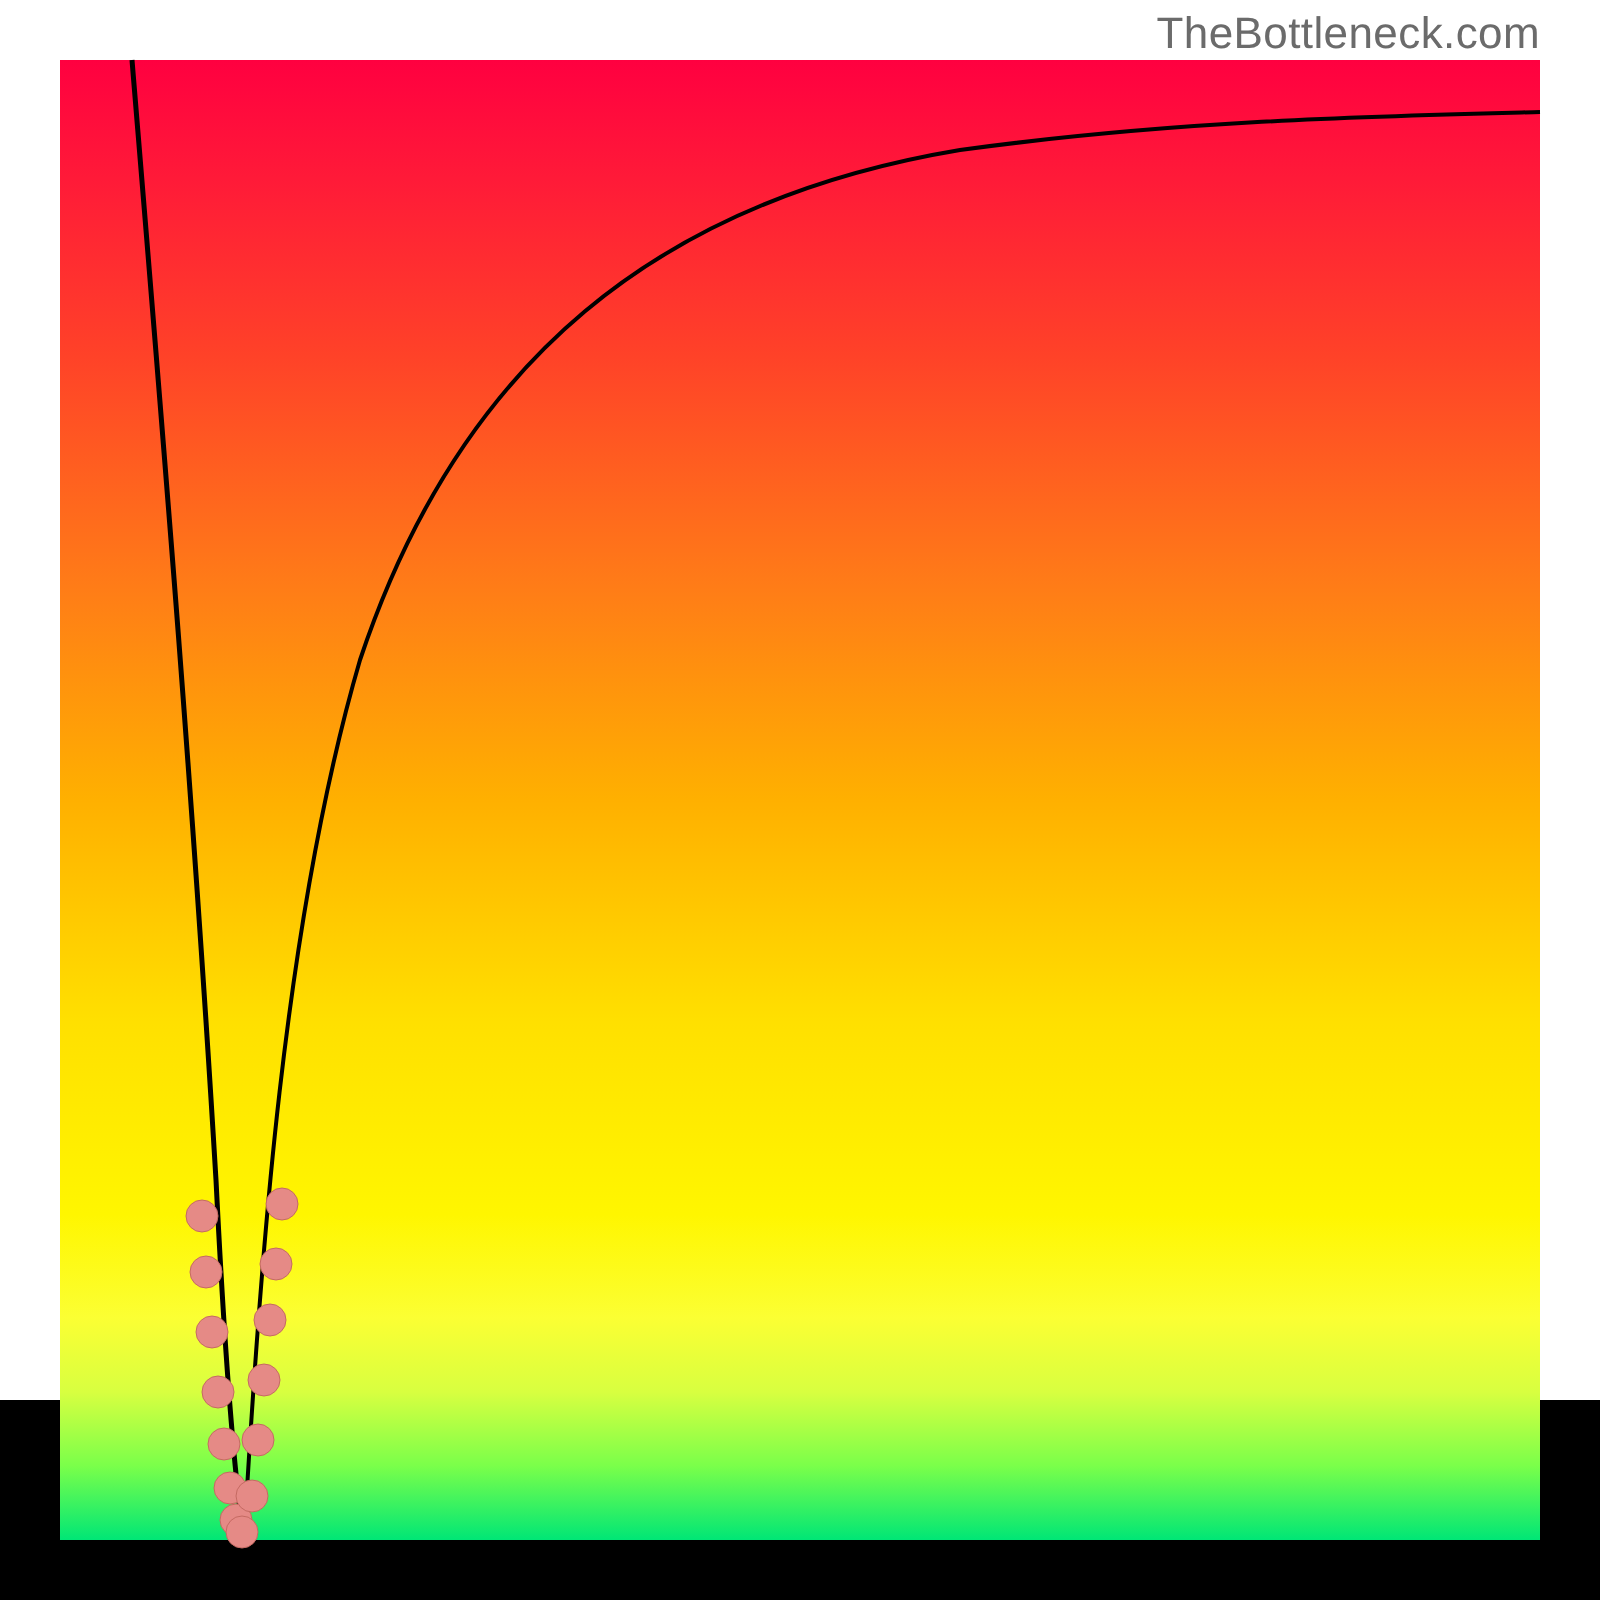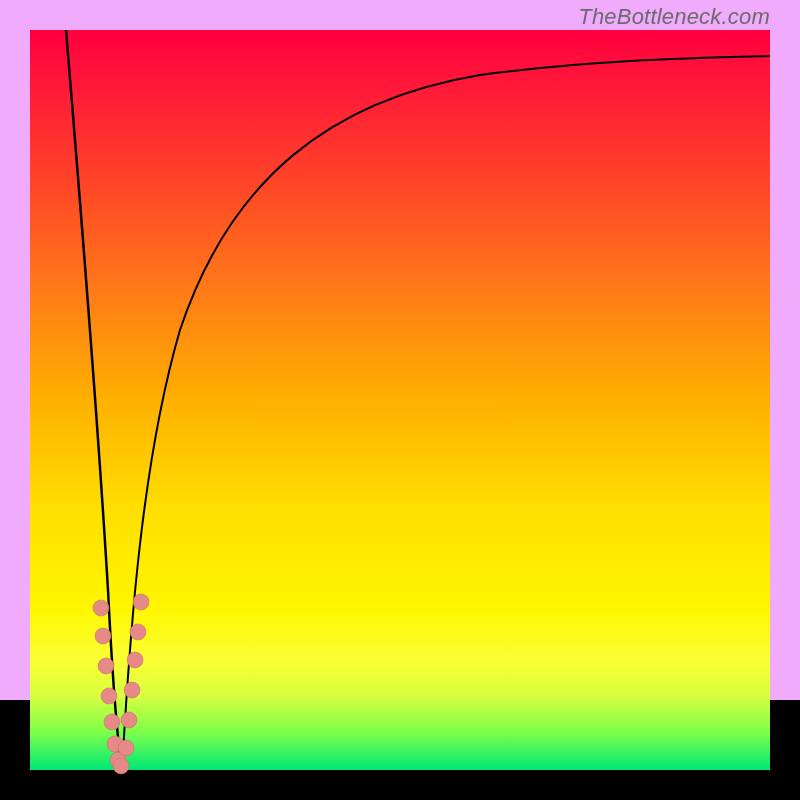--- a/index.html
+++ b/index.html
@@ -8,22 +8,21 @@
     width: 800px;
     height: 800px;
     background: #000;
     overflow: hidden;
     font-family: Arial, Helvetica, sans-serif;
   }
   .outer {
     position: relative;
     width: 800px;
     height: 700px;
-    background: #f0abfc;
-    font-style: italic;
+    background: #ffffff;
   }
   .plot {
     position: absolute;
     left: 30px;
     top: 30px;
     width: 740px;
     height: 740px;
     
     background: linear-gradient(
       to bottom,

